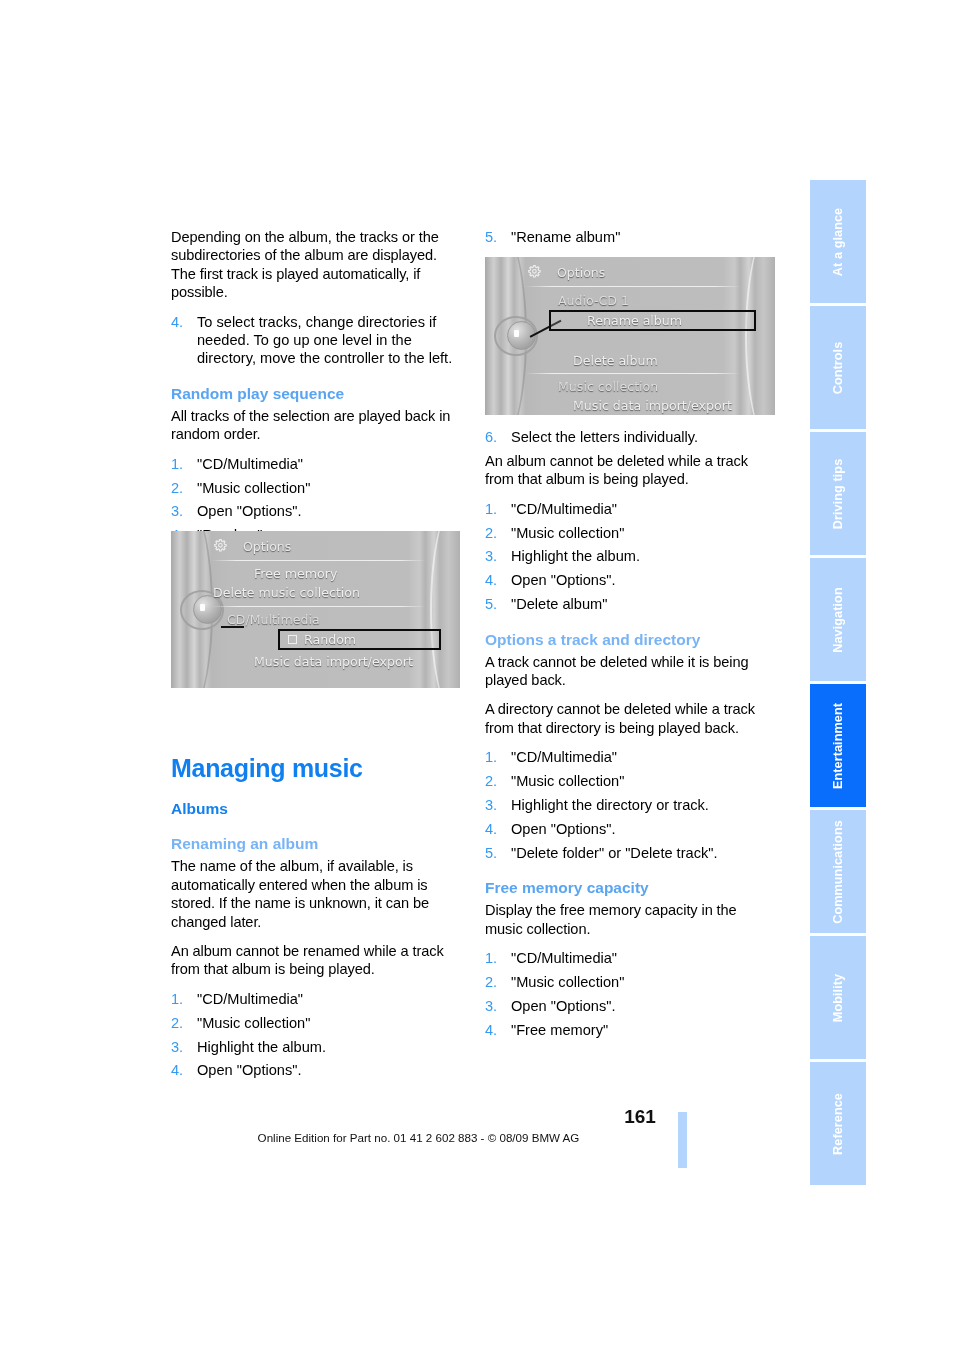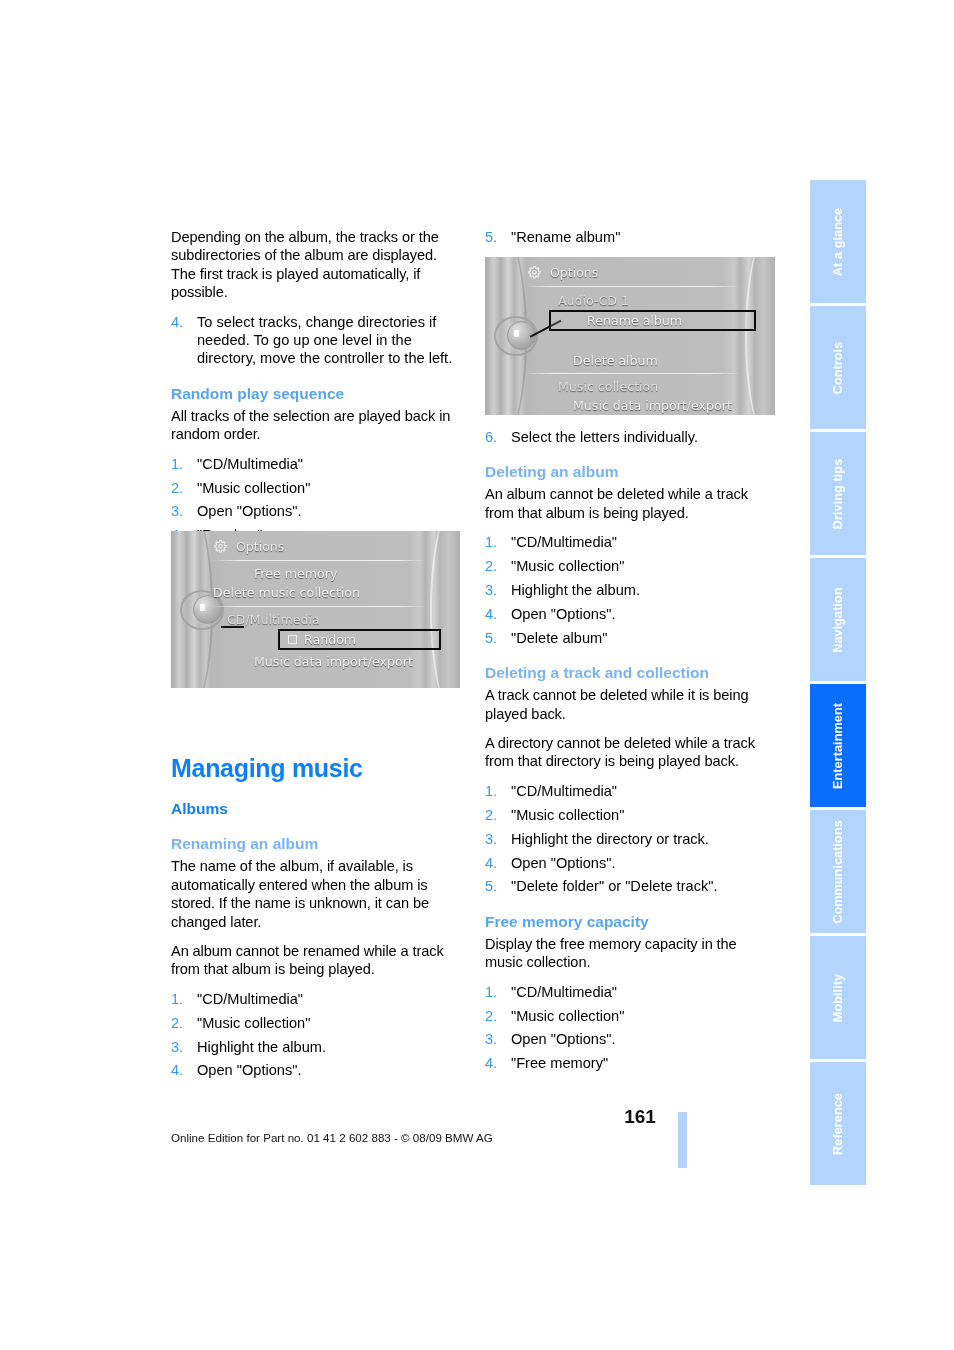--- a/index.html
+++ b/index.html
@@ -142,21 +142,21 @@
     position: absolute;
     background: #111;
     height: 1.6px;
     transform-origin: left center;
   }
 
   
   .idr-head {
     position: absolute;
     left: 42px; top: 8px;
-    display: flex; align-items: center; gap: 9px;
+    display: flex; gap: 16px;
     color: #e9e9e9;
     font-size: 12.5px;
     text-shadow: 0 1px 1px rgba(60,60,60,0.75);
   }
   .idr-head .gear {
     width: 14px; height: 13px;
     position: relative;
     display: inline-block;
   }
   .idr-head .gear svg { display: block; }
@@ -216,20 +216,21 @@
     letter-spacing: 0.1px;
   }
   .tab.active { background: #0a6efd; }
   .tab.active .tab-label { color: #ffffff; }
 
   
   .footer-note {
     position: absolute;
     left: 171px; top: 1131px;
     width: 495px;
+    text-align: center;
     font-size: 11.6px;
     color: #111;
   }
   .page-num {
     position: absolute;
     left: 610px; top: 1106px;
     width: 60px;
     text-align: center;
     font-size: 19px;
     font-weight: bold;
@@ -320,21 +321,20 @@
 
     <div style="height:176px"></div>
 
     <ol class="steps">
       <li>
         <span class="num">6.</span>
         <span class="txt">Select the letters individually.</span>
       </li>
     </ol>
 
-    <h3 class="sub">Deleting an album</h3>
     <p class="para">An album cannot be deleted while a track from that album is being played.</p>
     <ol class="steps">
       <li>
         <span class="num">1.</span>
         <span class="txt">"CD/Multimedia"</span>
       </li>
       <li>
         <span class="num">2.</span>
         <span class="txt">"Music collection"</span>
       </li>
@@ -345,21 +345,21 @@
       <li>
         <span class="num">4.</span>
         <span class="txt">Open "Options".</span>
       </li>
       <li>
         <span class="num">5.</span>
         <span class="txt">"Delete album"</span>
       </li>
     </ol>
 
-    <h3 class="sub">Deleting a track and collection</h3>
+    <h3 class="sub">Options a track and directory</h3>
     <p class="para">A track cannot be deleted while it is being played back.</p>
     <p class="para">A directory cannot be deleted while a track from that directory is being played back.</p>
     <ol class="steps">
       <li>
         <span class="num">1.</span>
         <span class="txt">"CD/Multimedia"</span>
       </li>
       <li>
         <span class="num">2.</span>
         <span class="txt">"Music collection"</span>

